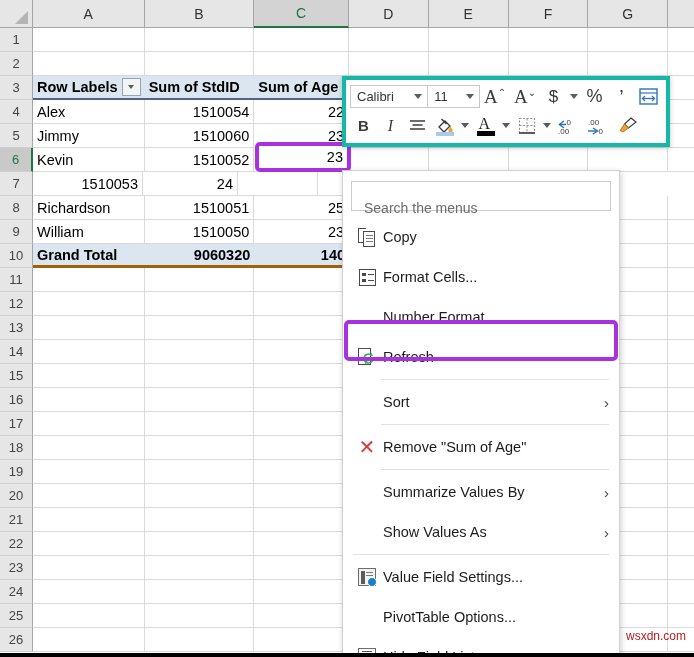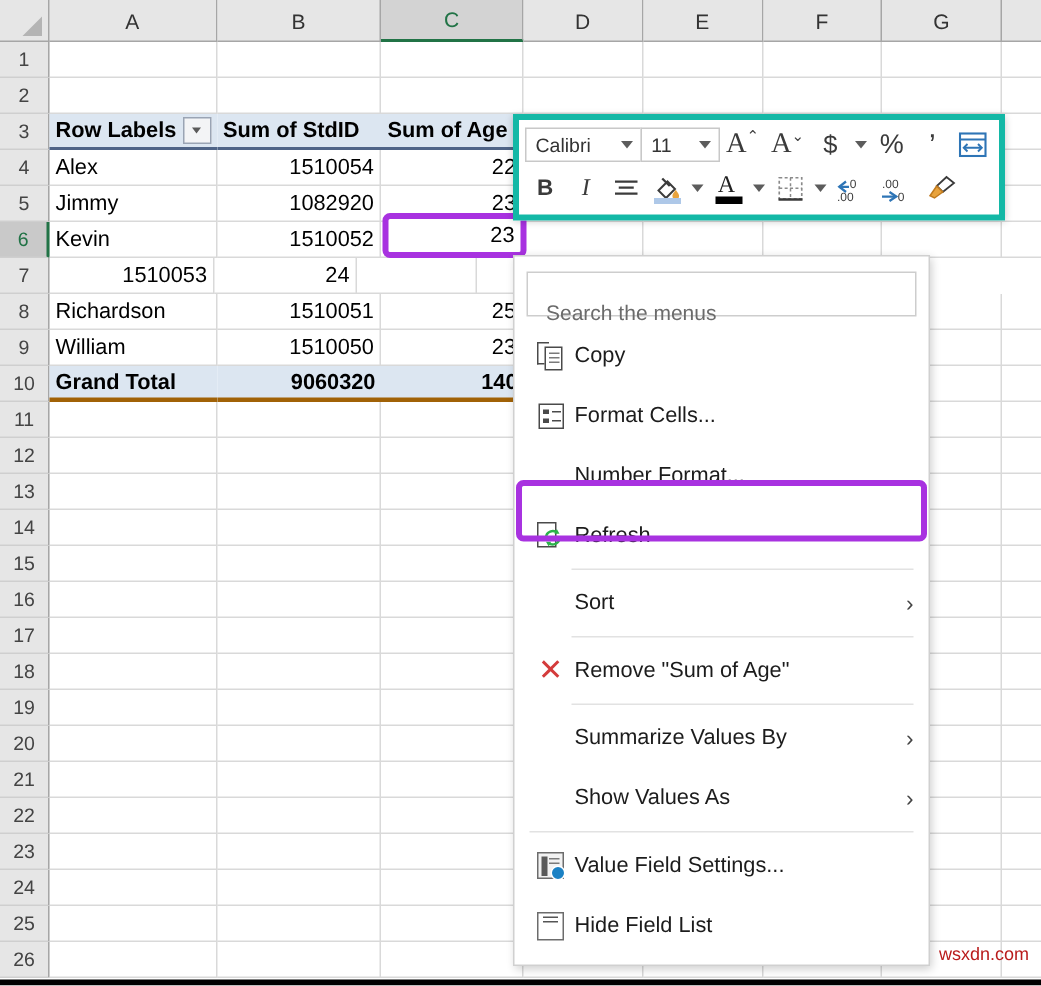--- a/index.html
+++ b/index.html
@@ -559,21 +559,21 @@
         <div class="cell col-c num">22</div>
         <div class="cell col-d"></div>
         <div class="cell col-e"></div>
         <div class="cell col-f"></div>
         <div class="cell col-g"></div>
         <div class="cell col-h"></div>
       </div>
 
       <div class="row">
         <div class="cell col-a">Jimmy</div>
-        <div class="cell col-b num">1082920</div>
+        <div class="cell col-b num">1510060</div>
         <div class="cell col-c num">23</div>
         <div class="cell col-d"></div>
         <div class="cell col-e"></div>
         <div class="cell col-f"></div>
         <div class="cell col-g"></div>
         <div class="cell col-h"></div>
       </div>
 
       <div class="row">
         <div class="cell col-a">Kevin</div>
@@ -997,20 +997,24 @@
       <span class="ic">
         <span class="ico-vfs">
             <span class="bar"></span>
             <span class="ln"></span>
             <span class="gear"></span>
           </span>
       </span>
       <span class="lbl">Value Field Settings...</span>
     </div>
 
+    <div class="mi">
+      <span class="ic"></span>
+      <span class="lbl">PivotTable Options...</span>
+    </div>
 
     <div class="mi">
       <span class="ic">
         <span class="ico-hfl">
             <span class="t"></span>
           </span>
       </span>
       <span class="lbl">Hide Field List</span>
     </div>
   </div>

